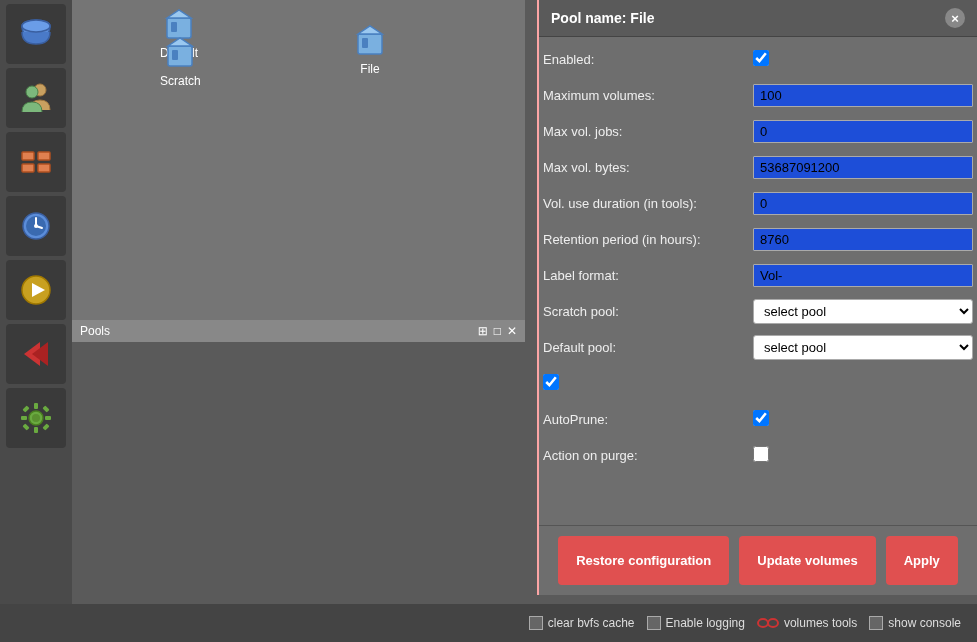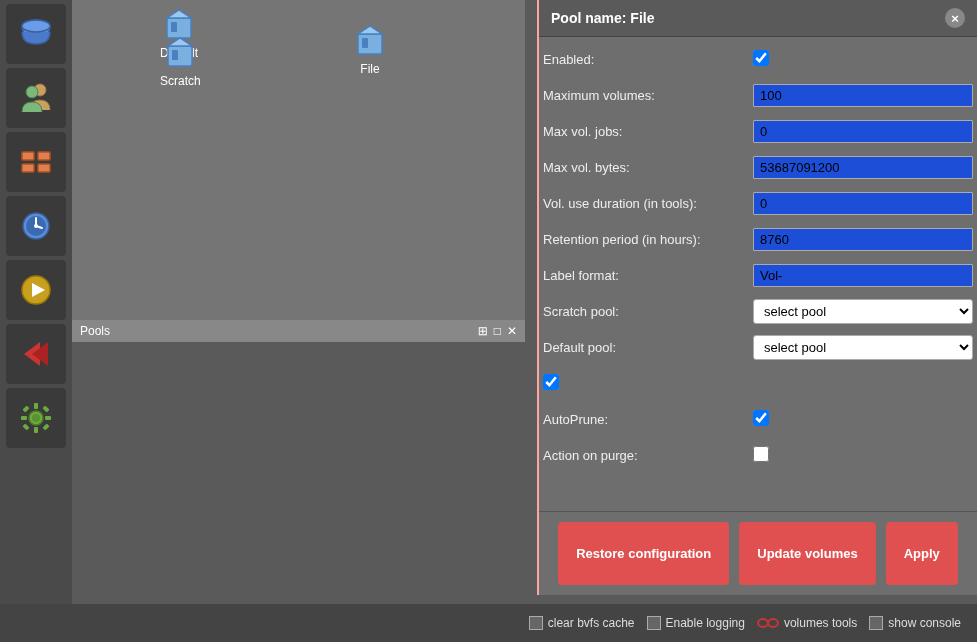--- a/index.html
+++ b/index.html
@@ -195,21 +195,21 @@
     #pool-panel-footer {
       padding: 10px 16px;
       display: flex;
       align-items: center;
       justify-content: center;
       gap: 10px;
       background: #6e6e6e;
       border-top: 1px solid #555;
     }
     .btn {
-      padding: 24px 18px;
+      padding: 17px 18px;
       border: none;
       border-radius: 4px;
       font-size: 13px;
       font-weight: bold;
       cursor: pointer;
       color: #fff;
     }
     .btn-restore { background: #e05050; }
     .btn-update { background: #e05050; }
     .btn-apply { background: #e05050; }

